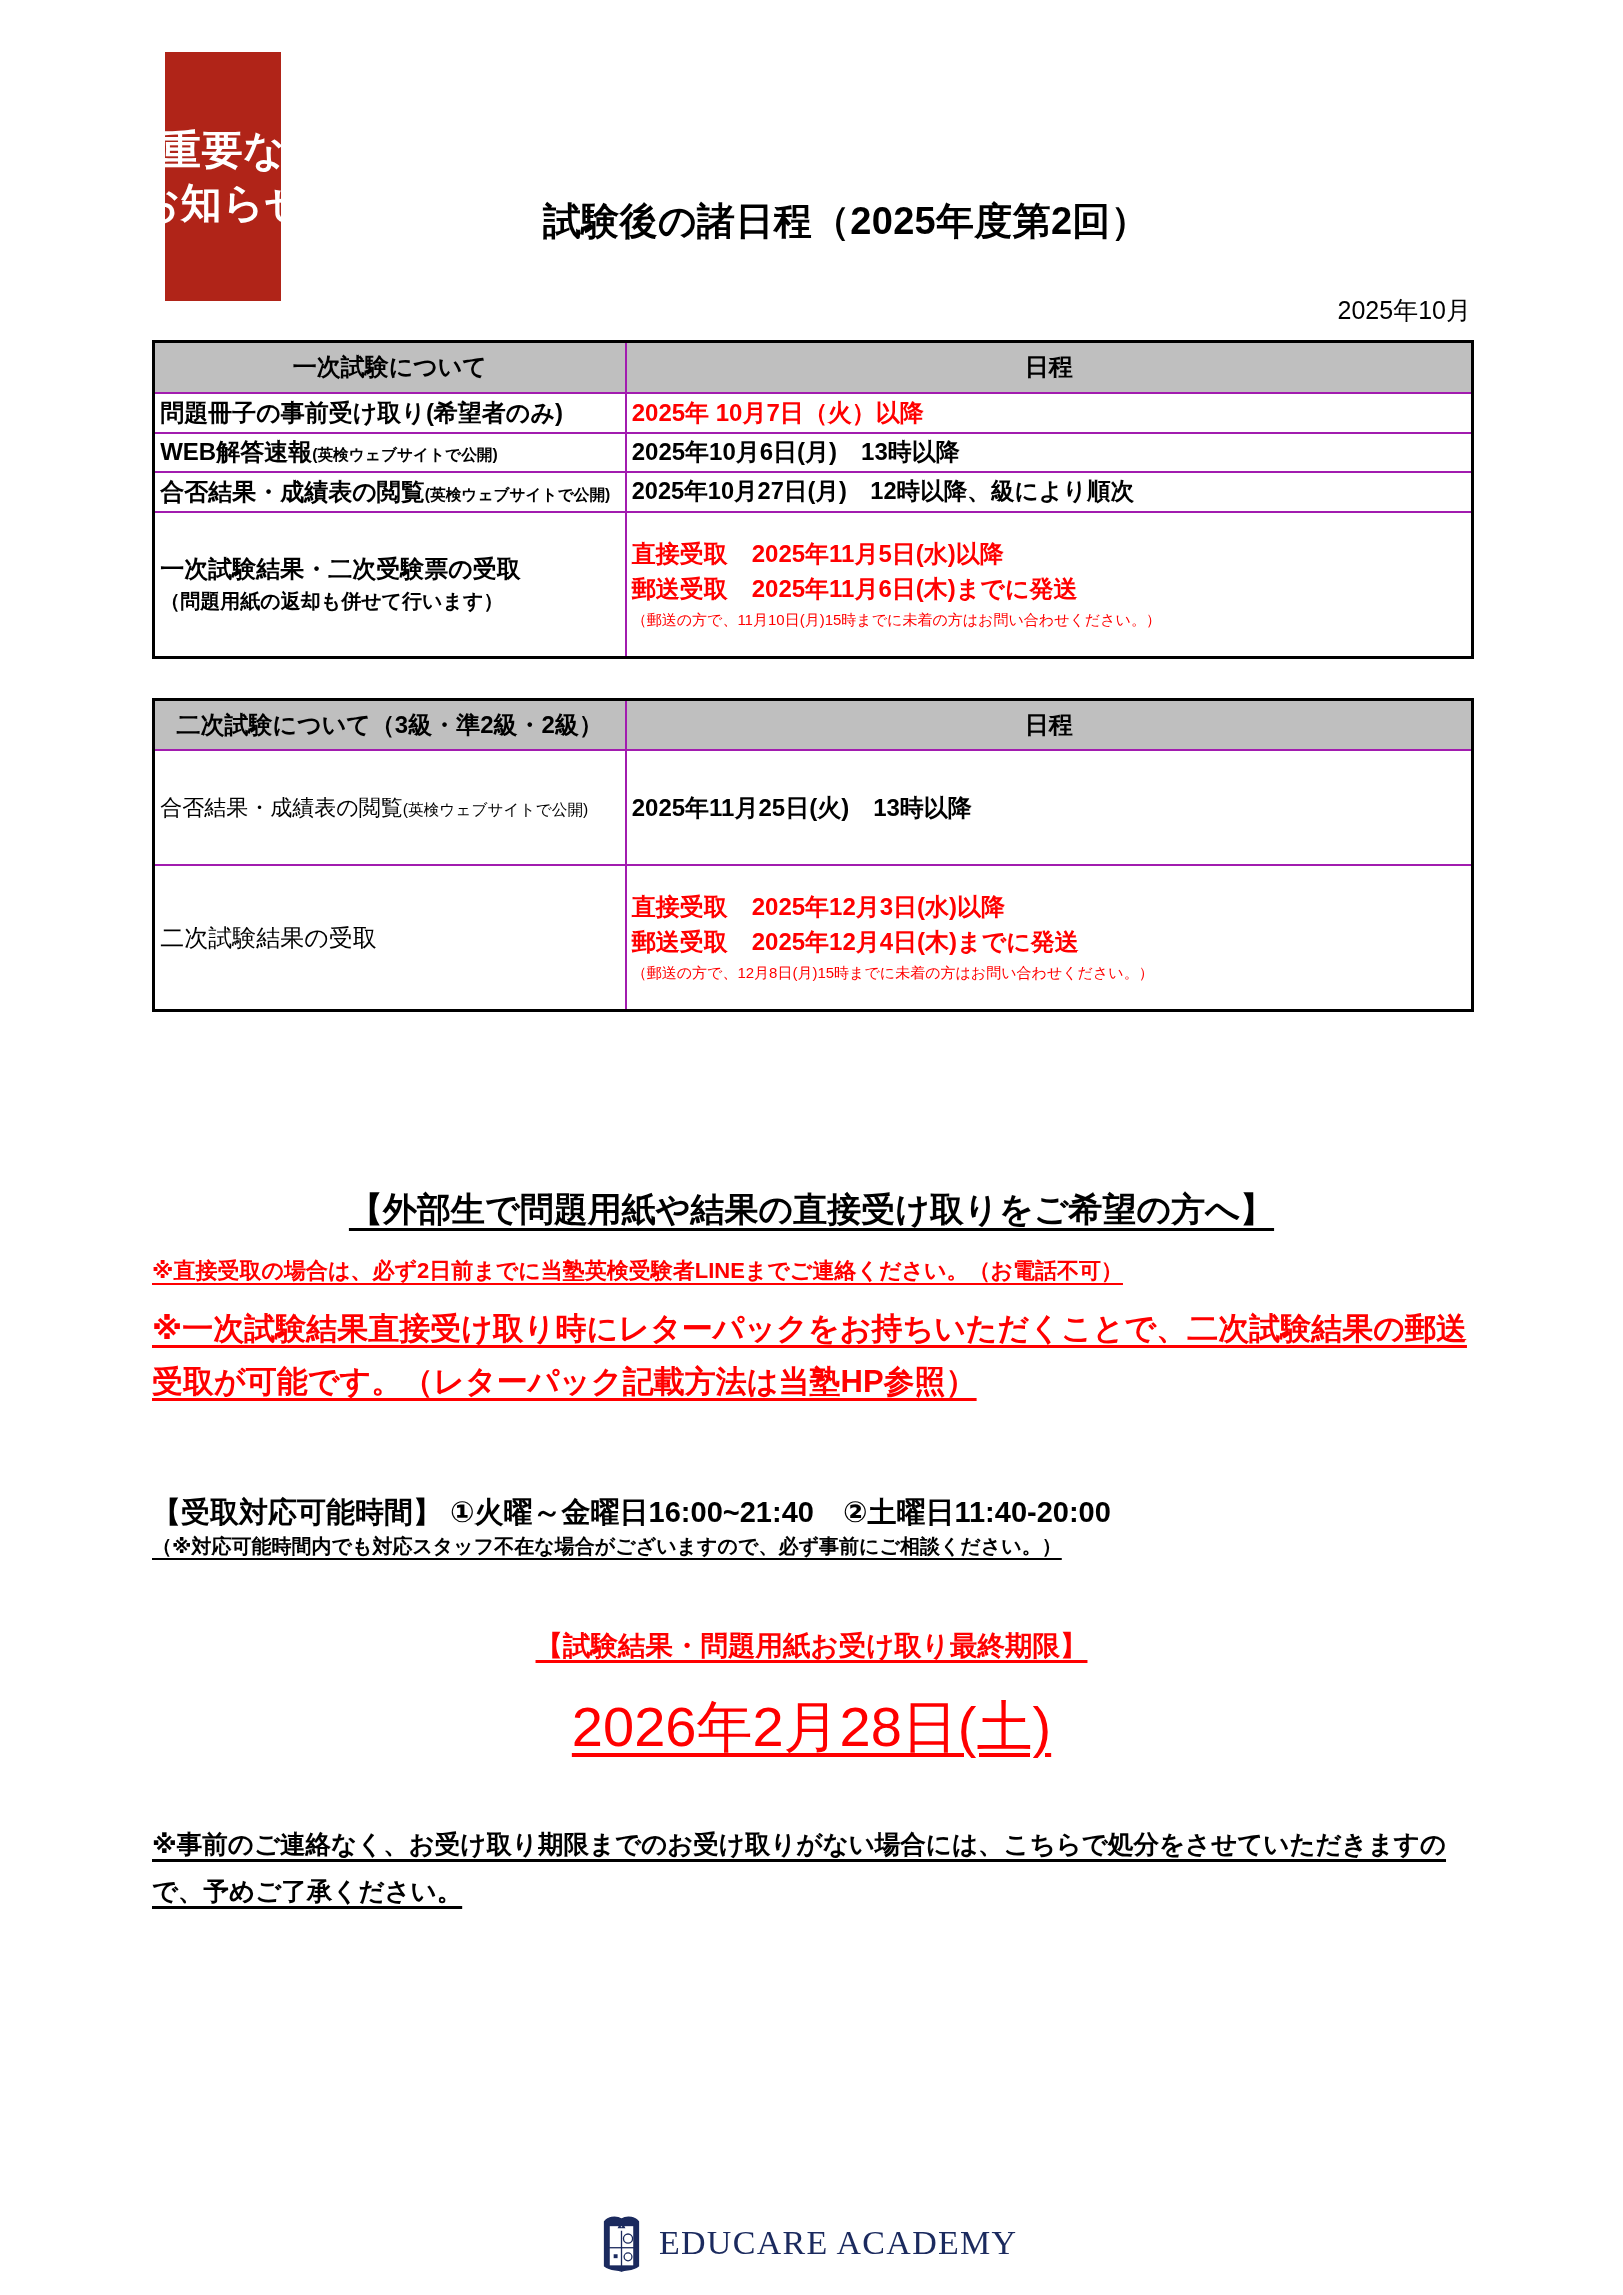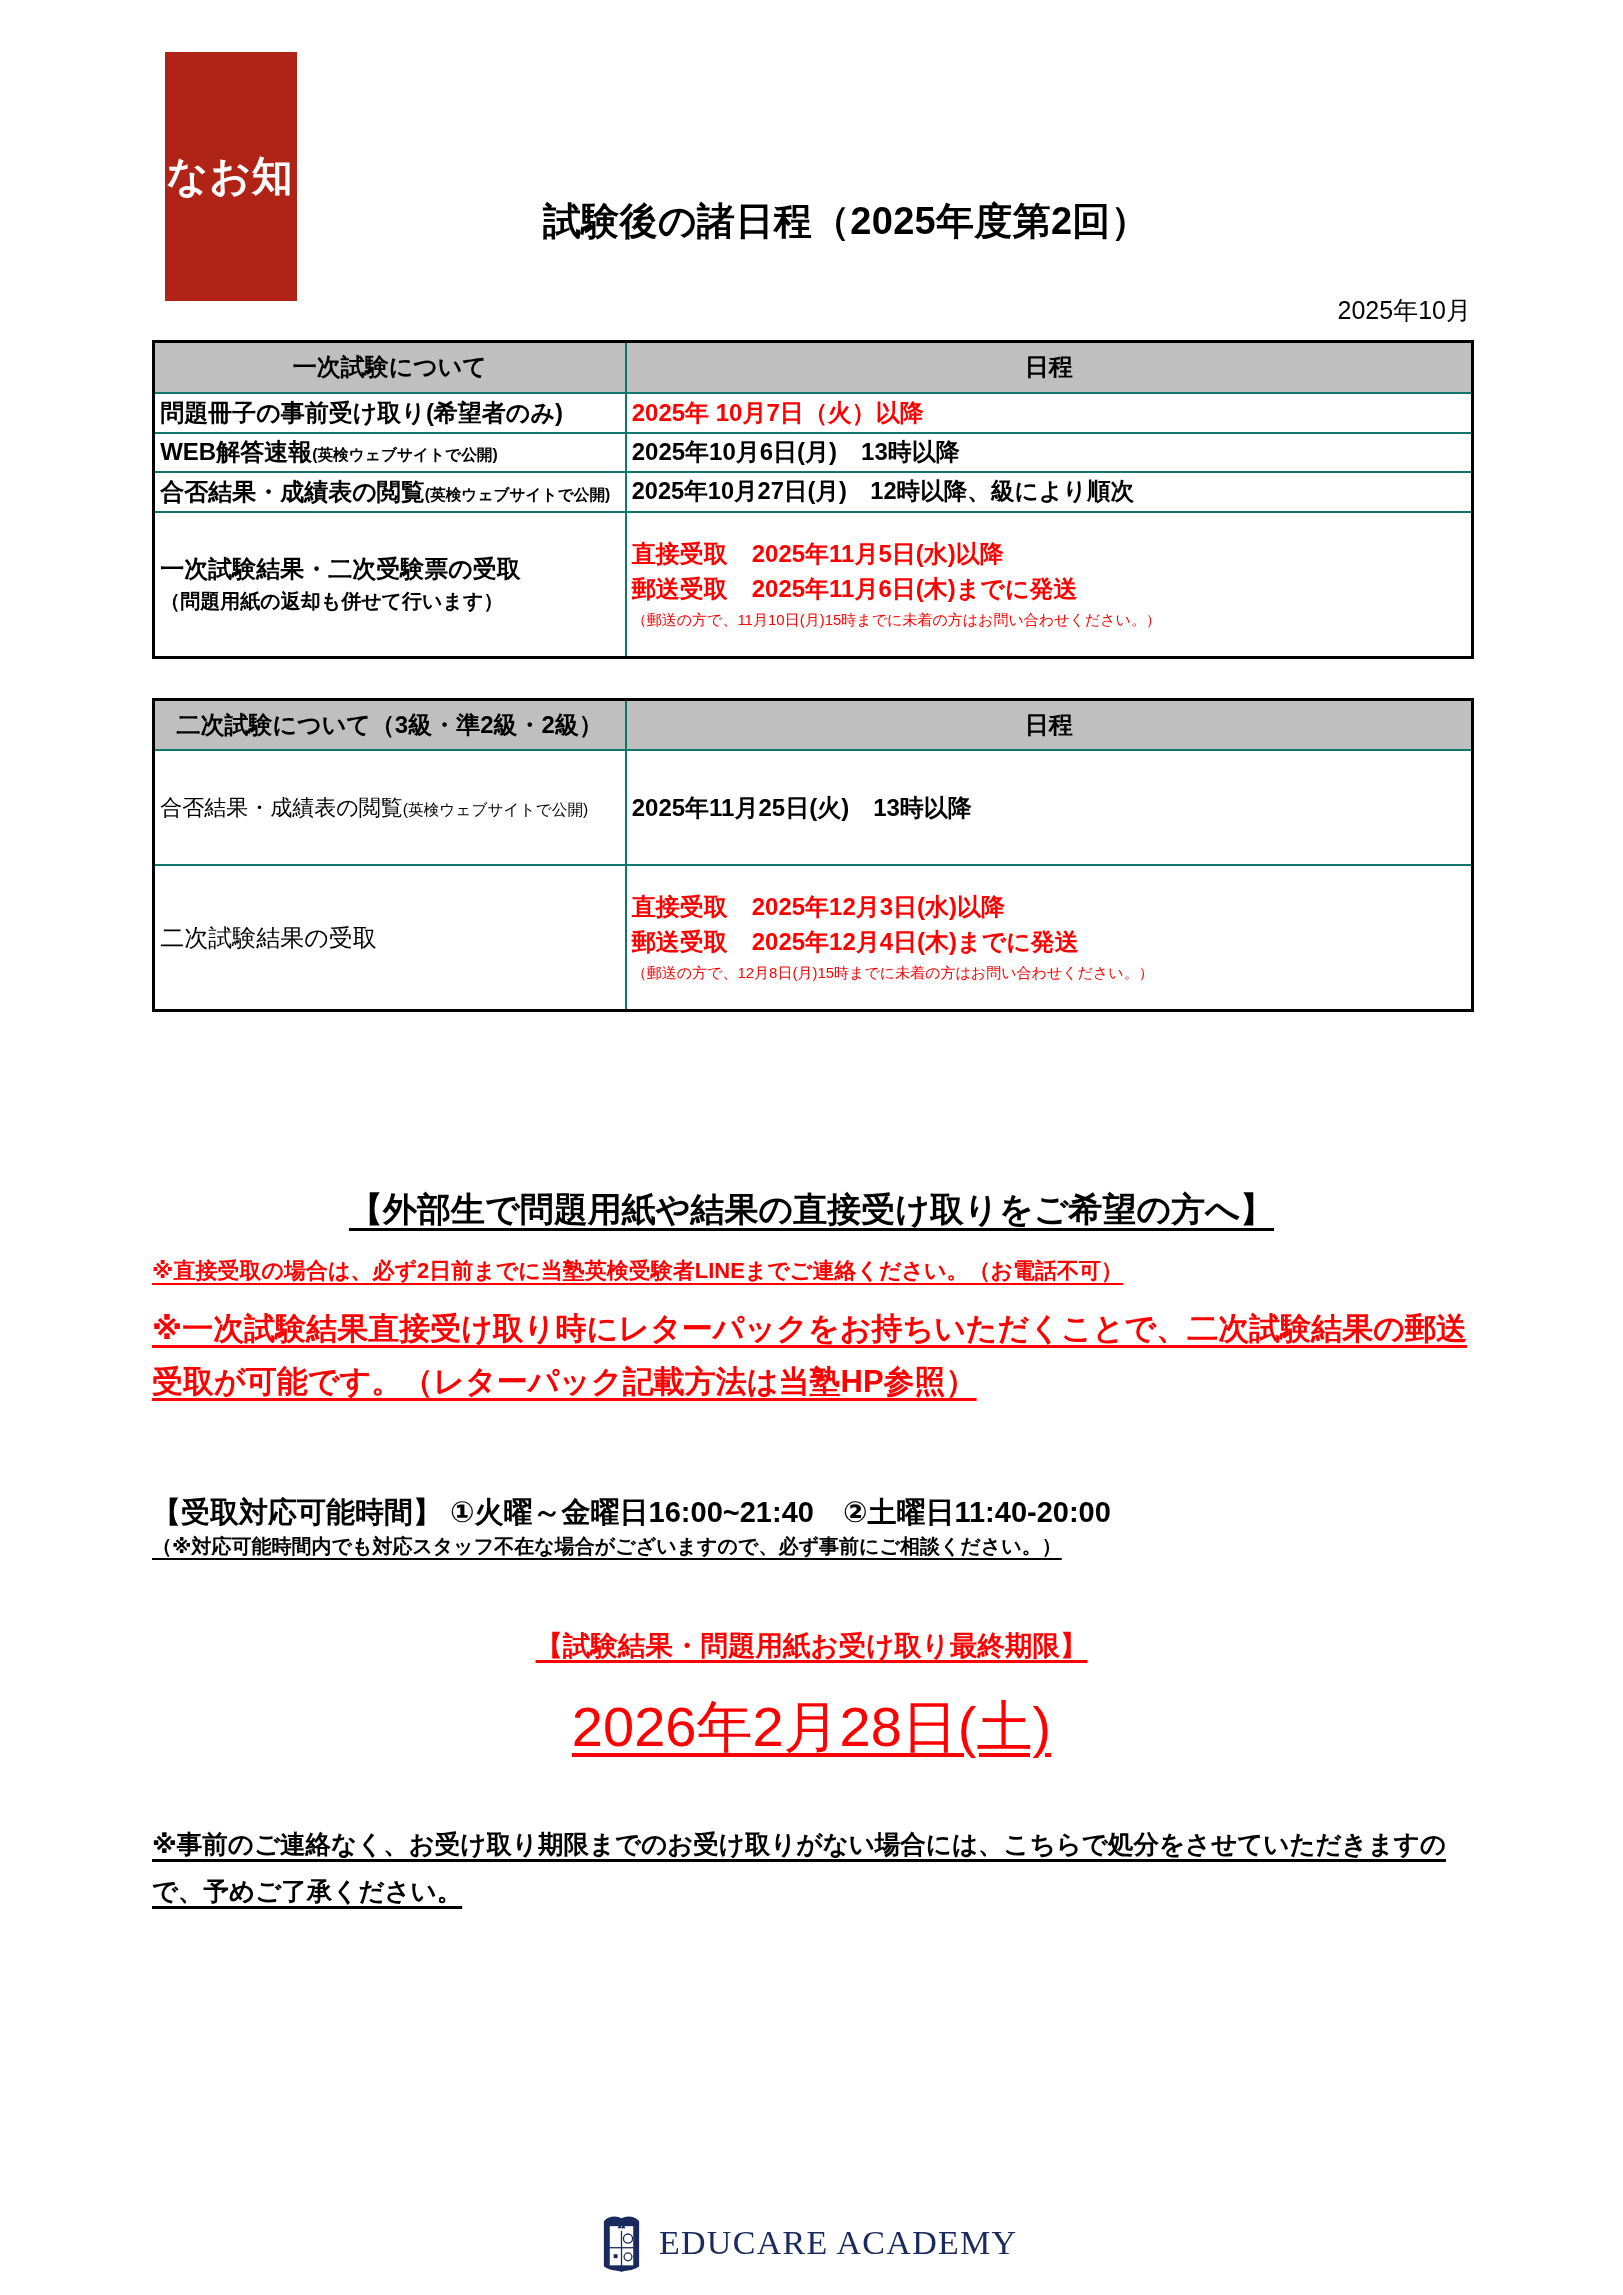--- a/index.html
+++ b/index.html
@@ -27,26 +27,26 @@
 
   
   .header {
     position: relative;
     height: 340px;
   }
   .notice-badge {
     position: absolute;
     left: 165px;
     top: 52px;
-    width: 132px;
+    width: 116px;
     height: 249px;
     background: #b02418;
     color: #ffffff;
     display: flex;
-    flex-direction: row;
+    flex-direction: column;
     align-items: center;
     justify-content: center;
     line-height: 1.28;
   }
   .notice-badge span {
     display: block;
     font-size: 41px;
     font-weight: bold;
     letter-spacing: 0.7px;
     white-space: nowrap;
@@ -71,21 +71,21 @@
 
   
   .tbl-wrap { padding: 0 152px; }
   table.sched {
     border-collapse: collapse;
     width: 1320px;
     table-layout: fixed;
     border: 3.3px solid #000;
   }
   table.sched td, table.sched th {
-    border: 2px solid #0f766e;
+    border: 2px solid #a21caf;
     padding: 3.9px 5.2px;
     vertical-align: middle;
     font-weight: bold;
   }
   table.sched col.c1 { width: 472px; }
   table.sched col.c2 { width: 847px; }
 
   thead th {
     background: #bfbfbf;
     font-size: 24px;

